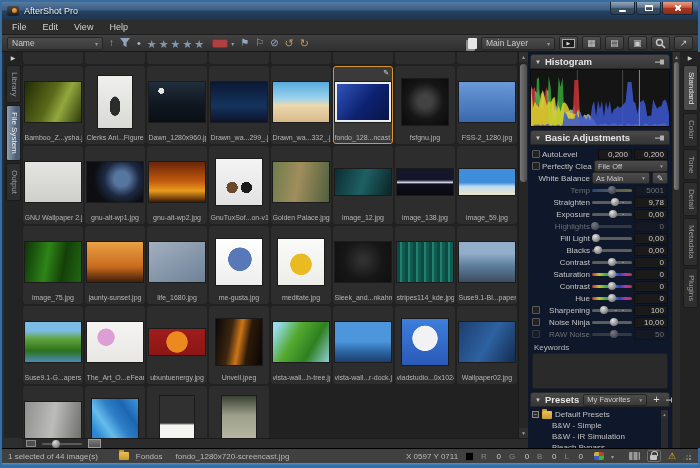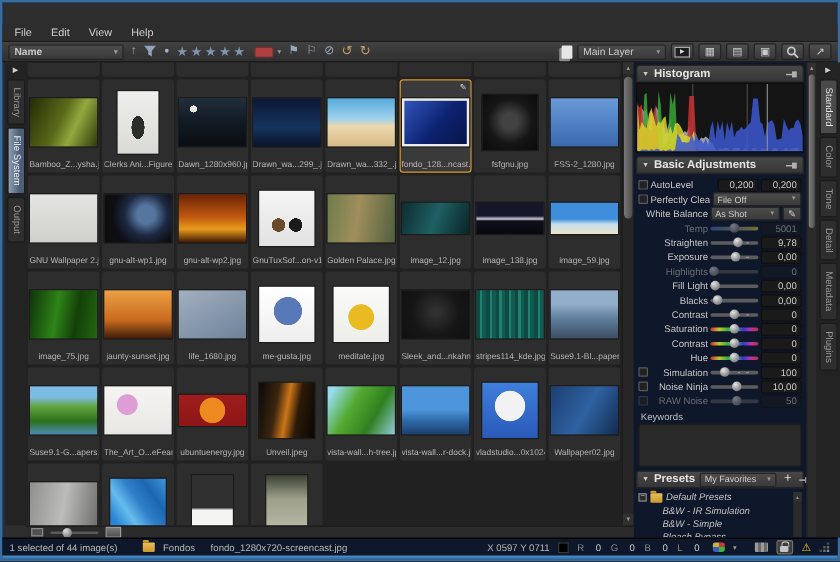--- a/index.html
+++ b/index.html
@@ -34,21 +34,21 @@
   
   .menubar { position:absolute; left:0; right:0; top:18px; height:15px; background:#2d2d2d;
              border-bottom:1px solid #1e1e1e; display:flex; align-items:center; padding:0 2px; }
   .mitem { font-size:9px; color:#d2d2d2; padding:1px 8px; }
   .toolbar { position:absolute; left:0; right:0; top:33px; height:17px;
              background:linear-gradient(#424242,#2f2f2f); border-bottom:1px solid #191919;
              display:flex; align-items:center; padding:0 5px; gap:6px; }
   .dd { display:flex; align-items:center; height:13px; background:linear-gradient(#4c4c4c,#3a3a3a);
         border:1px solid #252525; border-radius:2px; padding:0 4px; font-size:8.5px; color:#cccccc; gap:4px; }
   .dd .arr { font-size:6px; color:#9a9a9a; margin-left:auto; }
-  .namedd { width:96px;font-weight:bold; }
+  .namedd { width:96px; }
   .layerdd { width:74px; }
   .tico { font-size:10px; color:#96a8bc; line-height:1; }
   .tico.dot { font-size:11px; color:#aab6c4; }
   .tico.rot { font-size:11px; color:#c09a66; }
   #stars { letter-spacing:2px; }
   #stars .star { font-size:11px; color:#8296ae; }
   .swatchgrp { display:flex; align-items:center; gap:3px; }
   .swatch { width:16px; height:9px; border:1px solid #7e2e2e; border-radius:2px; }
   .swatchgrp .arr { font-size:6px; color:#9a9a9a; }
   .tright { margin-left:auto; display:flex; align-items:center; gap:4px; }
@@ -133,40 +133,40 @@
   .ddsm .arr { font-size:5px; color:#9a9a9a; margin-left:auto; padding-left:3px; }
   .eyebtn { width:16px; height:12px; display:flex; align-items:center; justify-content:center;
             background:linear-gradient(#4c4c4c,#3a3a3a); border:1px solid #252525; border-radius:2px;
             color:#cccccc; font-size:8px; flex:none; }
   .kwlabel { font-size:8px; color:#bcbcbc; margin:3px 6px 1px; }
   .kwbox { margin:0 4px; height:36px; background:#2a2a2a; border:1px solid #1d1d1d; border-radius:2px; }
 
   .phdr { margin-top:3px; }
   .plus { font-size:11px; color:#dddddd; line-height:1; padding:0 2px; }
   .ptree { position:relative; margin:2px 4px 0; }
-  .trow { display:flex; align-items:center; height:11px; gap:3px; font-size:8px; color:#c2c2c2;font-style:italic; }
+  .trow { display:flex; align-items:center; height:11px; gap:3px; font-size:8px; color:#c2c2c2; }
   .trow.child { padding-left:20px; }
   .exp { width:7px; height:7px; border:1px solid #8a8a8a; font-size:6px; line-height:5px; text-align:center;
          color:#dddddd; background:#2a2a2a; flex:none; }
   .folderico { width:10px; height:8px; background:linear-gradient(#ecc055,#cb9832); border-radius:1px;
                position:relative; flex:none; }
   .folderico::before { content:""; position:absolute; top:-2px; left:0; width:5px; height:2px;
                        background:#cb9832; border-radius:1px 1px 0 0; }
   .tscroll { position:absolute; right:0; top:1px; width:7px; height:38px; background:#2b2b2b; }
   .tscroll .sarrbox { height:8px; font-size:4px; }
 
   
   .zoombar { position:absolute; left:20px; top:436px; width:506px; height:10px; background:#2b2b2b;
              border-top:1px solid #1a1a1a; display:flex; align-items:center; gap:6px; padding:0 4px; }
   .zico-s { width:10px; height:7px; border:1px solid #8a8a8a; background:#505050; }
   .zico-l { width:13px; height:9px; border:1px solid #9a9a9a; background:linear-gradient(#787878,#525252); }
   .zslider { width:40px; height:2px; background:#5a5a5a; border-radius:1px; position:relative; }
   .zknob { position:absolute; left:25%; top:-3px; width:8px; height:8px; border-radius:50%;
            background:radial-gradient(circle at 35% 30%,#dddddd,#888888 65%,#555555); }
-  .statusbar { position:absolute; left:0; right:0; top:446px; height:15px; background:#0f172a;
+  .statusbar { position:absolute; left:0; right:0; top:446px; height:15px; background:#404040;
                border-top:1px solid #000; display:flex; align-items:center; gap:7px; padding:0 6px;
                font-size:8px; color:#b8b8b8; }
   .sb-file { margin-left:6px; }
   .sb-spacer { flex:1; }
   .sb-swatch { width:9px; height:9px; background:#000; border:1px solid #3a3a3a; }
   #channels { display:flex; align-items:center; gap:4px; }
   #channels .clab { color:#8a8a8a; }
   #channels .cval { color:#cccccc; width:10px; text-align:right; margin-right:4px; }
   .cmsico { width:10px; height:8px; border-radius:2px;
             background:conic-gradient(#c43c3c 0 25%,#3cb43c 25% 50%,#3c5cc4 50% 75%,#c4b43c 75%); }
@@ -181,20 +181,35 @@
   .warn { font-size:9px; color:#e8c020; line-height:1; }
   .grip { position:relative; width:9px; height:9px; }
   .grip::before { content:""; position:absolute; right:1px; bottom:1px; width:2px; height:2px; background:#8a8a8a;
                   box-shadow:-3px 0 0 #6e6e6e, 0 -3px 0 #6e6e6e, -6px 0 0 #4a4a4a, 0 -6px 0 #4a4a4a, -3px -3px 0 #5c5c5c; }
 </style>
 </head>
 <body>
 
 <div id="win">
 
+  <div class="titlebar">
+    <span class="appico"></span>
+    <span class="ttext">AfterShot Pro</span>
+    <div class="winbtns">
+      <span class="wbtn">
+          <span class="g-min"></span>
+        </span>
+      <span class="wbtn">
+          <span class="g-max"></span>
+        </span>
+      <span class="wbtn close">
+          <span class="g-x"></span>
+        </span>
+    </div>
+  </div>
 
   <div class="menubar" id="menubar">
       <span class="mitem">File</span>
       <span class="mitem">Edit</span>
       <span class="mitem">View</span>
       <span class="mitem">Help</span>
     </div>
 
   <div class="toolbar">
     <div class="dd namedd">
@@ -455,21 +470,21 @@
         <span class="cb"></span>
         <span class="lbl left">Perfectly Clear</span>
         <span class="ddsm" style="width:74px;">
           <span>File Off</span>
           <span class="arr">▼</span>
         </span>
       </div>
       <div class="row">
         <span class="lbl">White Balance</span>
         <span class="ddsm" style="width:58px;">
-          <span>As Shot</span>
+          <span>As Main</span>
           <span class="arr">▼</span>
         </span>
         <span class="eyebtn">
             <span>✎</span>
           </span>
       </div>
 
       <div id="sliders">
           <div class="row dis">
             <span class="cbsp"></span>
@@ -546,21 +561,21 @@
           <div class="row">
             <span class="cbsp"></span>
             <span class="lbl">Hue</span>
             <div class="track rainbow">
               <span class="knob" style="left: 50%;"></span>
             </div>
             <div class="vbox">0</div>
           </div>
           <div class="row">
             <span class="cb"></span>
-            <span class="lbl">Simulation</span>
+            <span class="lbl">Sharpening</span>
             <div class="track ticks">
               <span class="knob" style="left: 30%;"></span>
             </div>
             <div class="vbox">100</div>
           </div>
           <div class="row">
             <span class="cb"></span>
             <span class="lbl">Noise Ninja</span>
             <div class="track plain">
               <span class="knob" style="left: 54%;"></span>
@@ -596,24 +611,24 @@
       <div class="ptree" id="ptree">
         <div class="tscroll">
           <div class="sarrbox">▲</div>
         </div>
       <div class="trow">
             <span class="exp">−</span>
             <span class="folderico"></span>
             <span>Default Presets</span>
           </div>
           <div class="trow child">
+            <span>B&amp;W - Simple</span>
+          </div>
+          <div class="trow child">
             <span>B&amp;W - IR Simulation</span>
-          </div>
-          <div class="trow child">
-            <span>B&amp;W - Simple</span>
           </div>
           <div class="trow child">
             <span>Bleach Bypass</span>
           </div>
         </div>
     </div>
     <div class="pscroll">
       <div class="sarrbox">▲</div>
       <div class="pthumb"></div>
     </div>

